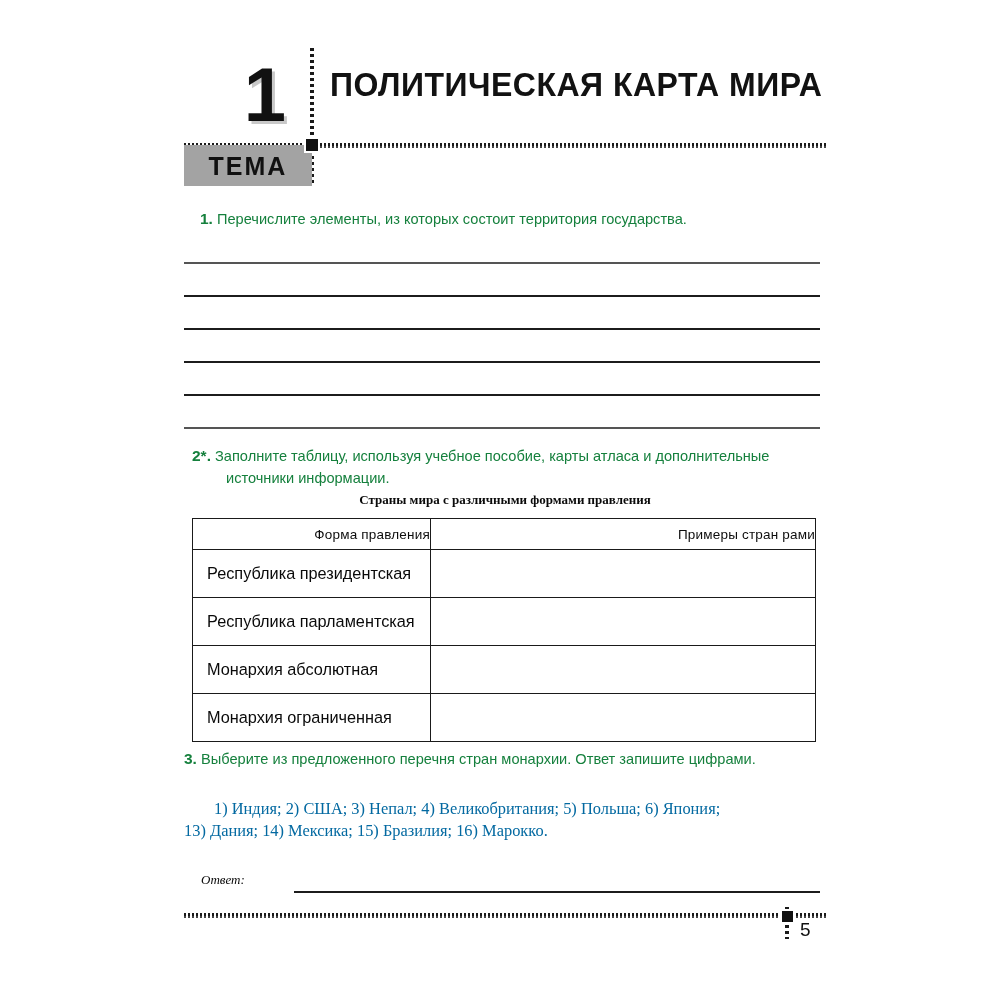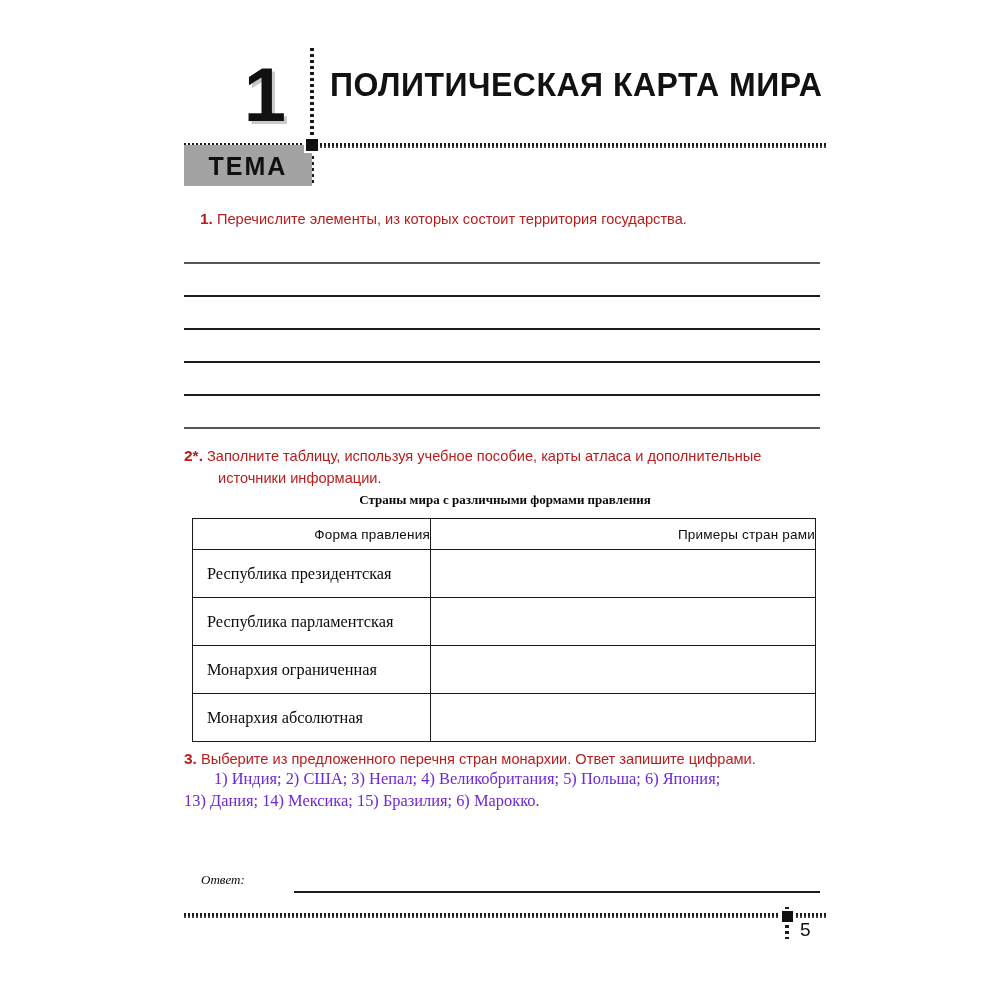--- a/index.html
+++ b/index.html
@@ -146,21 +146,21 @@
     left: 184px;
     top: 200px;
     width: 642px;
   }
 
   .q-block { position: relative; }
 
   .q-text {
     font-size: 14.6px;
     line-height: 21px;
-    color: #b91c1c;
+    color: #15803d;
     font-family: "Liberation Sans", sans-serif;
   }
   .q-num {
     font-weight: bold;
     font-size: 15.5px;
   }
 
   .q1 {
     position: absolute;
     left: 16px;
@@ -180,21 +180,21 @@
     position: absolute;
     left: 0;
     width: 636px;
     height: 2px;
     background: #1c1c1c;
   }
   .rule-line.soft { background: #555555; }
 
   .q2 {
     position: absolute;
-    left: 0px;
+    left: 8px;
     top: 245px;
     width: 642px;
   }
   .q2 .body {
     padding-left: 34px;
     text-indent: -34px;
     font-size: 14.6px;
     line-height: 21.5px;
   }
 
@@ -227,21 +227,21 @@
     height: 30px;
     font-weight: normal;
     font-size: 13.5px;
     font-family: "Liberation Sans", sans-serif;
     text-align: right;
     letter-spacing: 0.2px;
     color: #0d0d0d;
   }
   table.forms td.label-cell {
     height: 47px;
-    font-family: Liberation Serif, serif;
+    font-family: Liberation Sans, sans-serif;
     font-size: 16.3px;
     padding-left: 14px;
     color: #0a0a0a;
   }
   table.forms td.blank-cell {
     height: 47px;
   }
   .col-a { width: 38.2%; }
   .col-b { width: 61.8%; }
 
@@ -254,26 +254,26 @@
   .q3 .body {
     padding-left: 30px;
     text-indent: -30px;
     font-size: 14.6px;
     line-height: 21.5px;
   }
 
   .country-list {
     position: absolute;
     left: 0px;
-    top: 568px;
+    top: 598px;
     width: 642px;
     font-family: "Liberation Serif", serif;
     font-size: 16.4px;
     line-height: 22px;
-    color: #6d28d9;
+    color: #0369a1;
     text-align: justify;
   }
   .country-list .l1 { text-indent: 30px; }
 
   .answer-row {
     position: absolute;
     left: 0px;
     top: 672px;
     width: 642px;
     height: 26px;
@@ -426,40 +426,40 @@
       <tbody>
         <tr>
           <td class="label-cell">Республика президентская</td>
           <td class="blank-cell"></td>
         </tr>
         <tr>
           <td class="label-cell">Республика парламентская</td>
           <td class="blank-cell"></td>
         </tr>
         <tr>
-          <td class="label-cell">Монархия ограниченная</td>
+          <td class="label-cell">Монархия абсолютная</td>
           <td class="blank-cell"></td>
         </tr>
         <tr>
-          <td class="label-cell">Монархия абсолютная</td>
+          <td class="label-cell">Монархия ограниченная</td>
           <td class="blank-cell"></td>
         </tr>
       </tbody>
     </table>
 
     <div class="q3 q-text">
       <div class="body">
         <span class="q-num">3.</span>
         <span>Выберите из предложенного перечня стран монархии. Ответ запишите циф­рами.</span>
       </div>
     </div>
 
     <div class="country-list">
       <div class="l1">1) Индия; 2) США; 3) Непал; 4) Великобритания; 5) Польша; 6) Япония;</div>
-      <div>13) Дания; 14) Мексика; 15) Бразилия; 6) Марокко.</div>
+      <div>13) Дания; 14) Мексика; 15) Бразилия; 16) Марокко.</div>
     </div>
 
     <div class="answer-row">
       <div class="answer-label">Ответ:</div>
       <div class="answer-rule"></div>
     </div>
 
   </div>
 
   <div class="footer">

